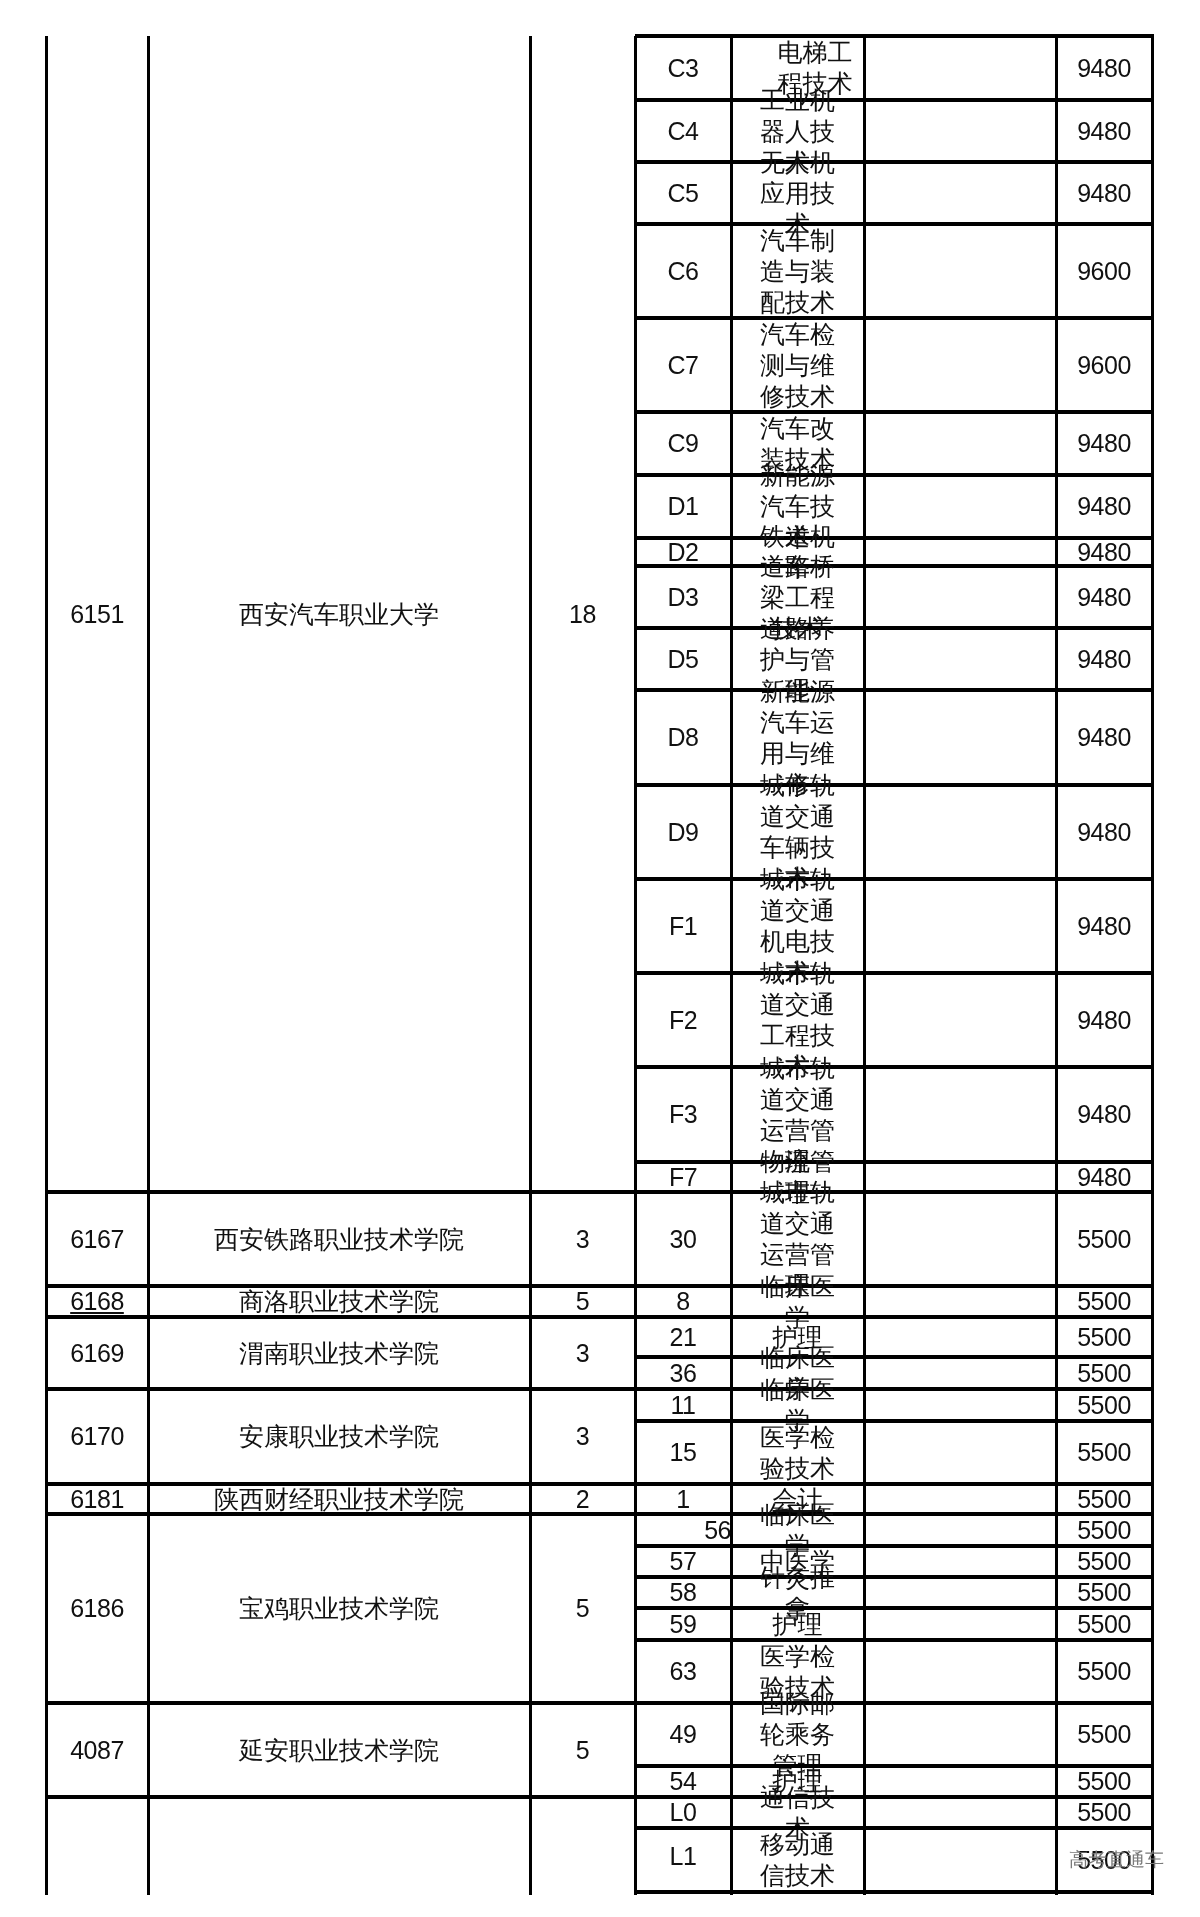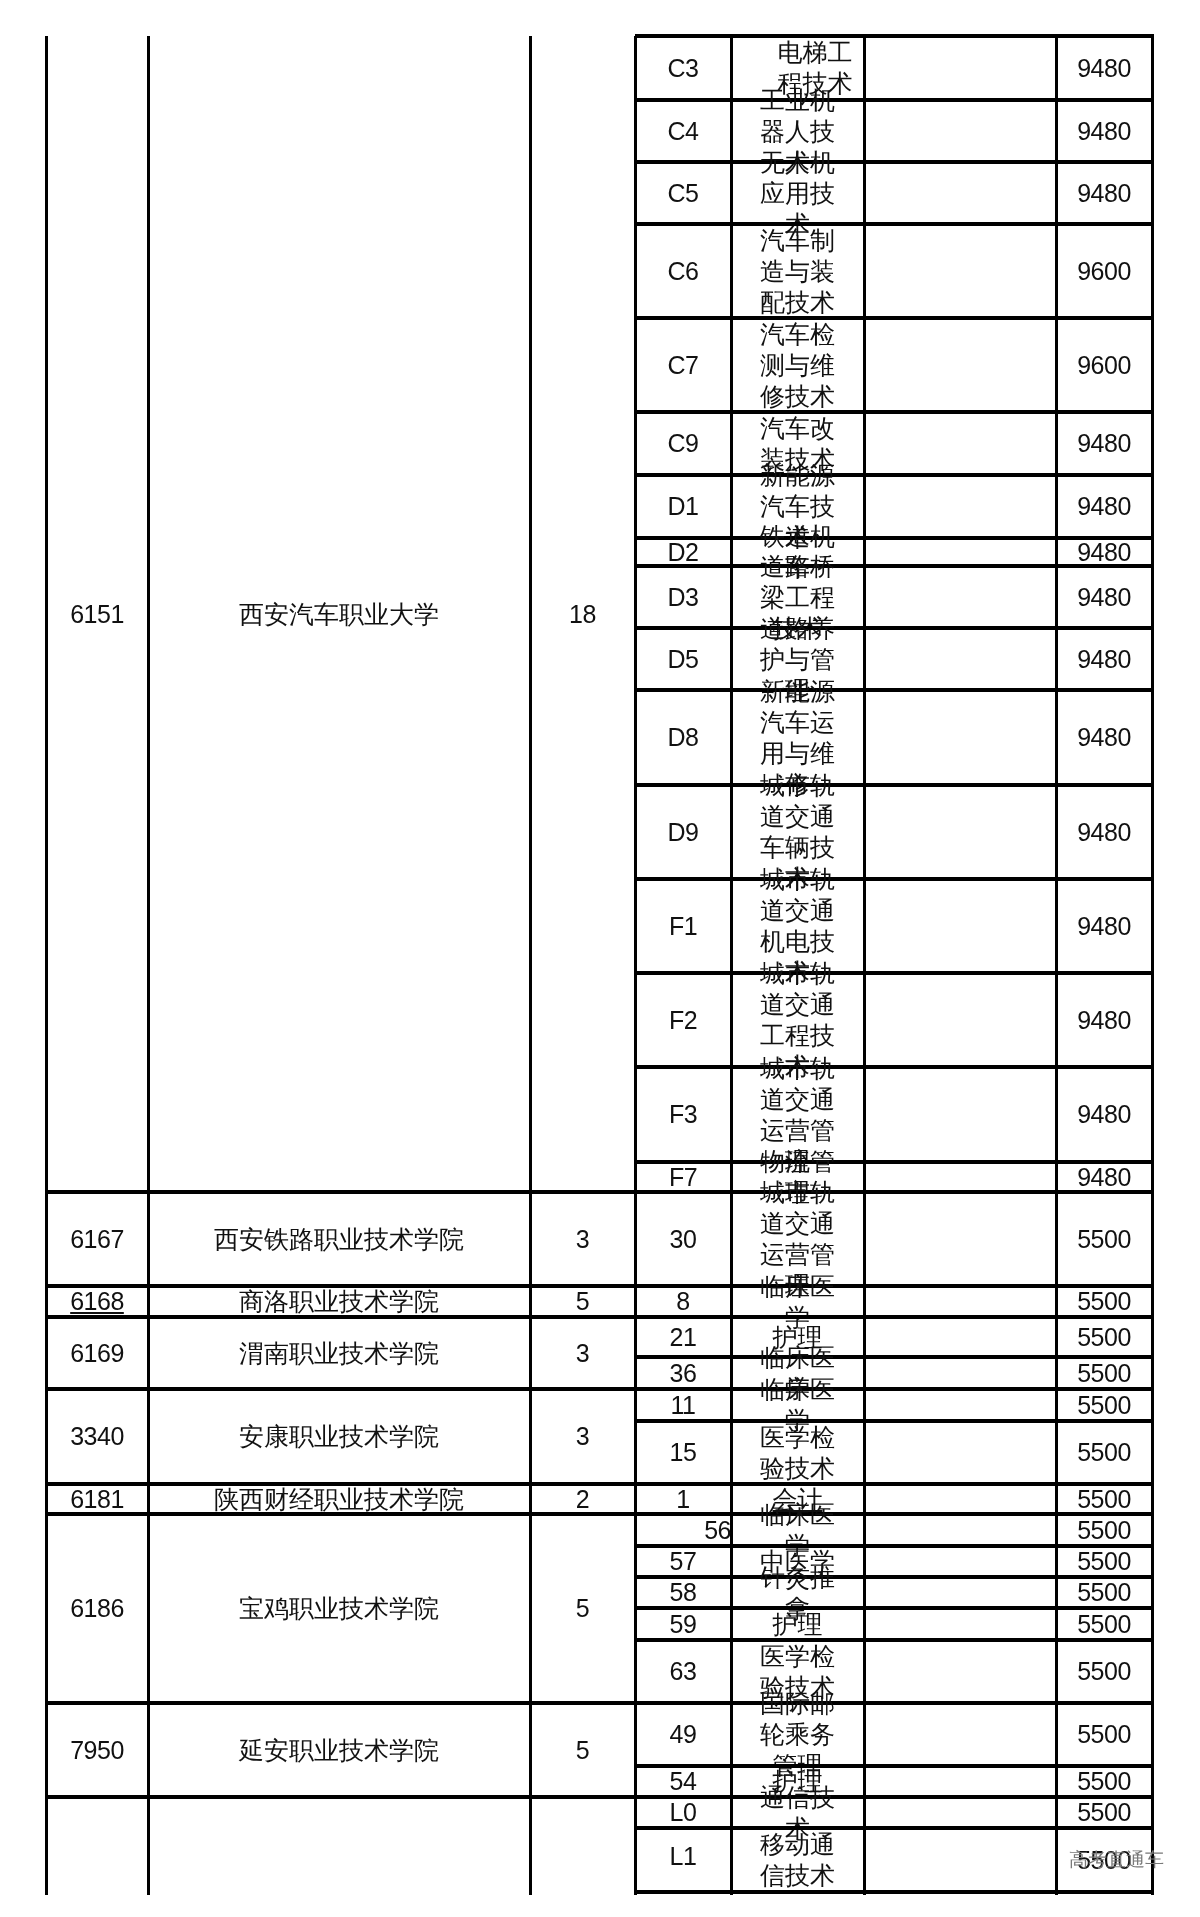--- a/index.html
+++ b/index.html
@@ -286,21 +286,21 @@
       </div>
       <div class="cell major" style="left: 731px; top: 1357px; width: 133px; height: 32px; overflow: visible;">
         <span style="width: 96px; display: block; word-break: break-all;">临床医学</span>
       </div>
       <div class="cell" style="left: 864px; top: 1357px; width: 192px; height: 32px;"></div>
       <div class="cell num" style="left: 1056px; top: 1357px; width: 96px; height: 32px;">
         <span>5500</span>
       </div>
       <div class="hline" style="left: 635px; top: 1387px; width: 519px;"></div>
       <div class="cell num" style="left: 46px; top: 1389px; width: 102px; height: 95px;">
-        <span>3340</span>
+        <span>6170</span>
       </div>
       <div class="cell name" style="left: 148px; top: 1389px; width: 382px; height: 95px;">
         <span>安康职业技术学院</span>
       </div>
       <div class="cell num" style="left: 530px; top: 1389px; width: 105px; height: 95px;">
         <span>3</span>
       </div>
       <div class="hline" style="left: 46px; top: 1387px; width: 1108px;"></div>
       <div class="hline" style="left: 635px; top: 1387px; width: 519px;"></div>
       <div class="cell num" style="left: 635px; top: 1389px; width: 96px; height: 32px;">
@@ -407,21 +407,21 @@
       </div>
       <div class="cell major" style="left: 731px; top: 1640px; width: 133px; height: 63px; overflow: visible;">
         <span style="width: 96px; display: block; word-break: break-all;">医学检验技术</span>
       </div>
       <div class="cell" style="left: 864px; top: 1640px; width: 192px; height: 63px;"></div>
       <div class="cell num" style="left: 1056px; top: 1640px; width: 96px; height: 63px;">
         <span>5500</span>
       </div>
       <div class="hline" style="left: 635px; top: 1701px; width: 519px;"></div>
       <div class="cell num" style="left: 46px; top: 1703px; width: 102px; height: 94px;">
-        <span>7950</span>
+        <span>4087</span>
       </div>
       <div class="cell name" style="left: 148px; top: 1703px; width: 382px; height: 94px;">
         <span>延安职业技术学院</span>
       </div>
       <div class="cell num" style="left: 530px; top: 1703px; width: 105px; height: 94px;">
         <span>5</span>
       </div>
       <div class="hline" style="left: 46px; top: 1701px; width: 1108px;"></div>
       <div class="hline" style="left: 635px; top: 1701px; width: 519px;"></div>
       <div class="cell num" style="left: 635px; top: 1703px; width: 96px; height: 63px;">

